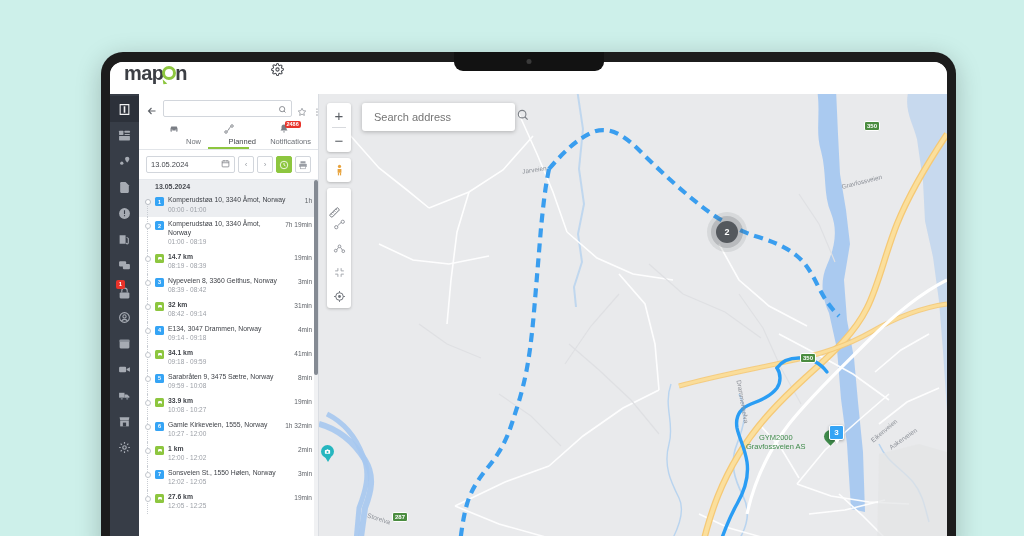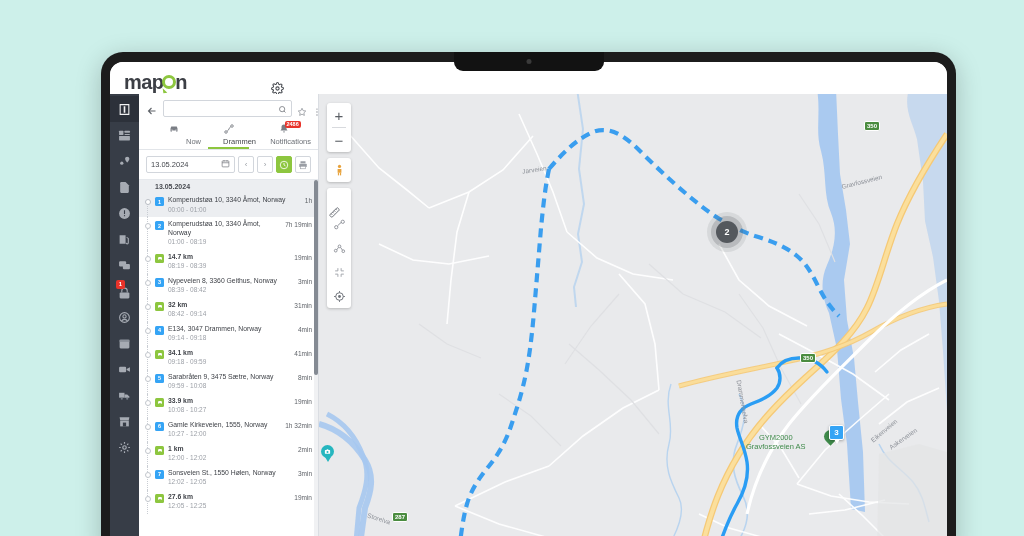--- a/index.html
+++ b/index.html
@@ -38,21 +38,21 @@
     position: relative;
     width: 837px; height: 490px;
     background: #fff;
     border-radius: 13px 13px 0 0;
     overflow: hidden;
   }
 
   
   #topbar {
     height: 32px; background: #fff;
-    display: flex; align-items: flex-end;
+    display: flex; align-items: flex-start;
     padding: 0 14px;
     position: relative;
   }
   .logo { display: flex; align-items: baseline; }
   .logo-txt {
     font-size: 20px; font-weight: 700;
     color: #3c3f45; letter-spacing: -.6px;
   }
   .logo-o {
     position: relative;
@@ -526,21 +526,21 @@
               <div class="tlab">Now</div>
             </div>
             <div class="tab sel">
               <div class="tico">
                 <svg viewBox="0 0 24 24" fill="none" stroke="currentColor" stroke-width="1.8">
                     <circle cx="6" cy="18" r="2.5"></circle>
                     <circle cx="18" cy="6" r="2.5"></circle>
                     <path d="M8.3 16.4C13 14 11 9.5 15.8 7.3"></path>
                   </svg>
               </div>
-              <div class="tlab">Drammen</div>
+              <div class="tlab">Planned</div>
             </div>
             <div class="tab">
               <span class="notif-badge">2486</span>
               <div class="tico">
                 <svg viewBox="0 0 24 24" fill="currentColor">
                     <path d="M12 3a5 5 0 00-5 5v4l-2 3h14l-2-3V8a5 5 0 00-5-5z"></path>
                     <path d="M10 17a2 2 0 004 0z"></path>
                   </svg>
               </div>
               <div class="tlab">Notifications</div>
@@ -795,20 +795,29 @@
           <path d="M398 458 C404 440, 410 424, 418 410 C426 396, 430 382, 428 368
                    C426 354, 420 344, 418 334 C416 322, 422 314, 432 310
                    C442 306, 452 302, 458 294 C462 288, 462 280, 458 274" stroke="#2a9df4" stroke-width="3.4" fill="none" stroke-linecap="round"></path>
           <path d="M458 274 C462 268, 470 264, 480 264 C492 264, 502 270, 508 278" stroke="#2a9df4" stroke-width="3.4" fill="none" stroke-linecap="round"></path>
 
           <g fill="#e3e4e6" opacity=".7">
             <path d="M560 360 l40 -10 28 8 0 100 -70 0z"></path>
           </g>
         </svg>
 
+        <div id="addr-search">
+          <input type="text" placeholder="Search address" style="">
+          <span>
+            <svg viewBox="0 0 24 24" fill="none" stroke="currentColor" stroke-width="1.9">
+                <circle cx="10.5" cy="10.5" r="6.5"></circle>
+                <path d="M20 20l-5-5"></path>
+              </svg>
+          </span>
+        </div>
 
         <div class="mc-group" id="mc-zoom">
           <div class="mc-btn" style="font-size:15px">+</div>
           <div class="mc-sep"></div>
           <div class="mc-btn" style="font-size:15px">−</div>
         </div>
 
         <div class="mc-group" id="mc-peg">
           <div class="mc-btn">
             <svg viewBox="0 0 24 24">

